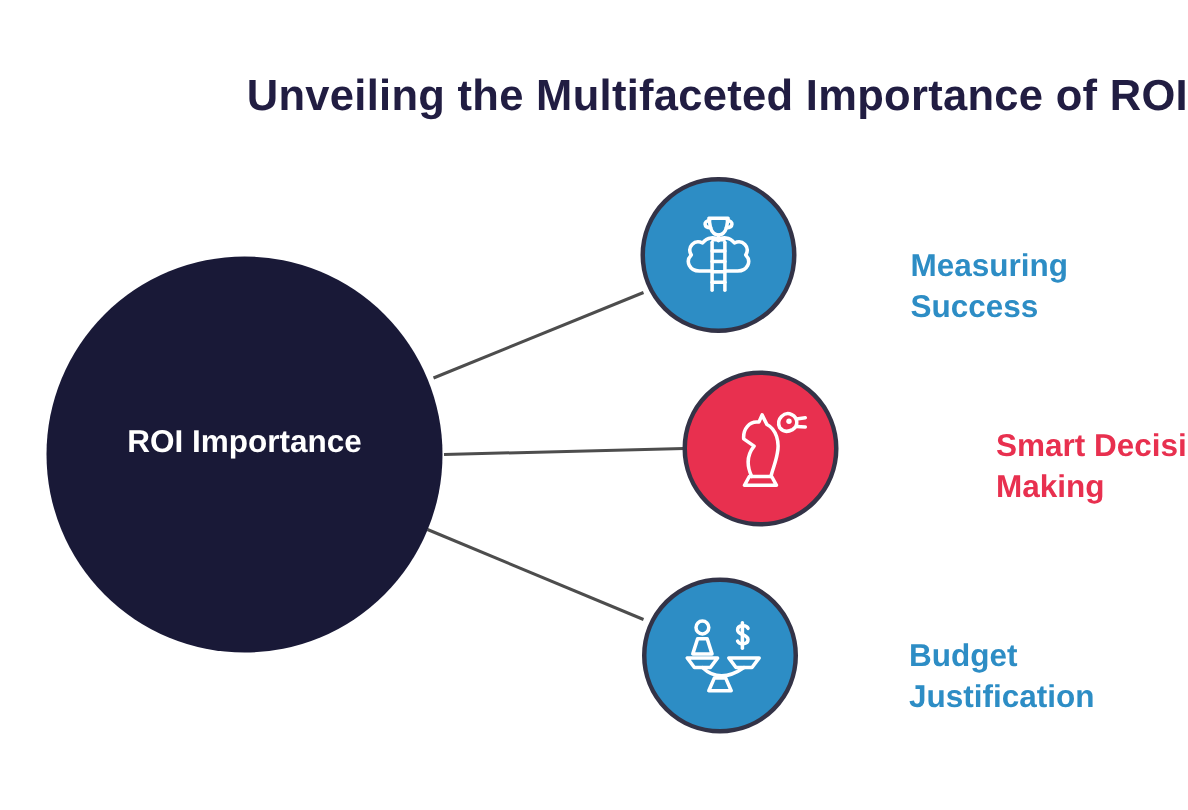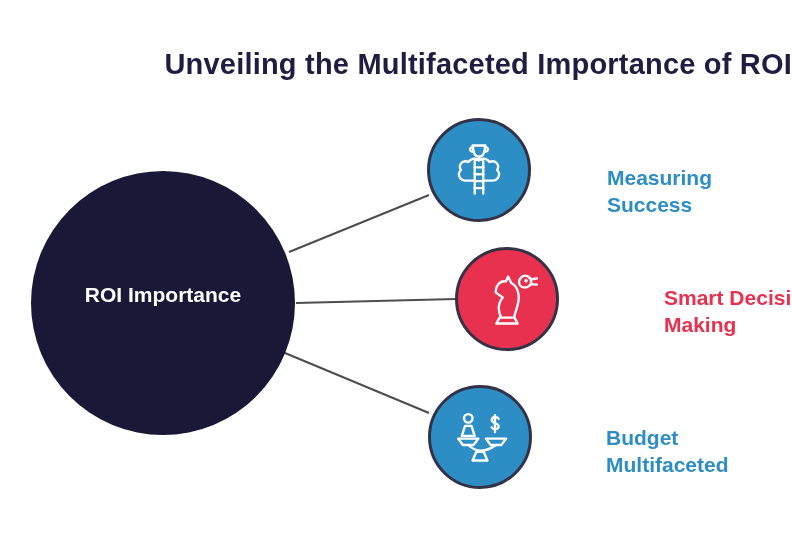--- a/index.html
+++ b/index.html
@@ -152,15 +152,15 @@
       <path d="M47.5,13 C46.5,10.8 41,10.8 41,14 C41,17.2 47.5,16.8 47.5,20 C47.5,23.3 42,23.3 41,21"></path>
 
       <path d="M9.5,31.5 L28.5,31.5 L24,37.5 L14,37.5 Z"></path>
       <path d="M35.5,31.5 L54.5,31.5 L50,37.5 L40,37.5 Z"></path>
 
       <path d="M19,37.5 Q30,48 45,37.5"></path>
 
       <path d="M23,52 L37,52 L33.5,44 L26.5,44 Z"></path>
     </svg>
   </div>
-  <div class="node-label blue label-3">Budget Multifaceted</div>
+  <div class="node-label blue label-3">Budget Justification</div>
 
 </div>
 
 </body></html>

